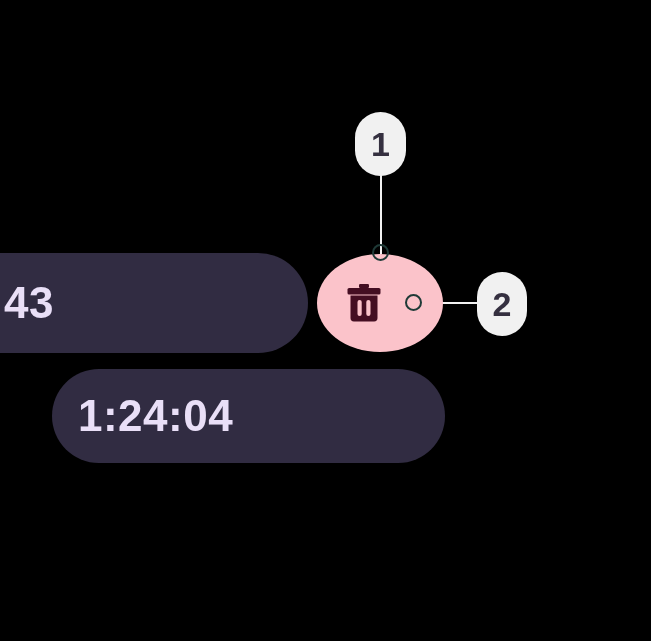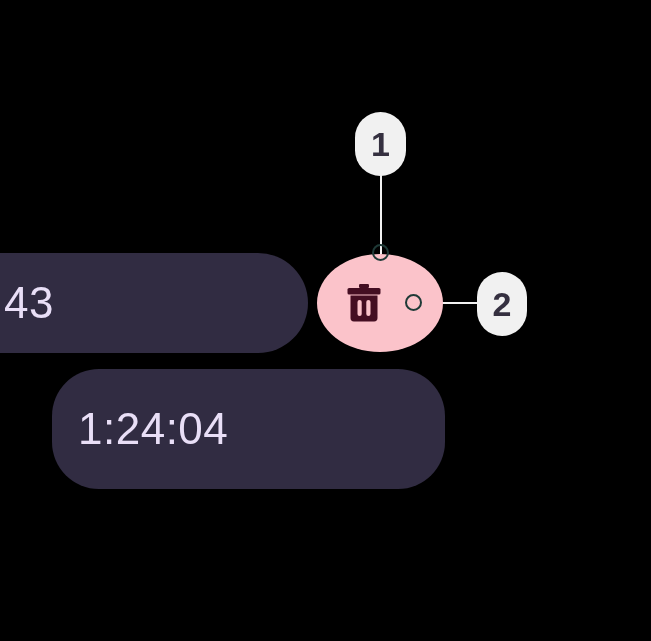--- a/index.html
+++ b/index.html
@@ -30,28 +30,28 @@
     top: 253px;
     width: 428px;
     height: 100px;
     border-radius: 50px;
     padding-left: 124px;
   }
   #pill-duration {
     left: 52px;
     top: 369px;
     width: 393px;
-    height: 120px;
+    height: 94px;
     border-radius: 47px;
     padding-left: 26px;
   }
   .pill-text {
     color: #E9DFF7;
     font-size: 44px;
-    font-weight: 400;
+    font-weight: 700;
     letter-spacing: 0.5px;
     line-height: 1;
     white-space: nowrap;
   }
 
   
   #action-bubble {
     position: absolute;
     left: 317px;
     top: 254px;

